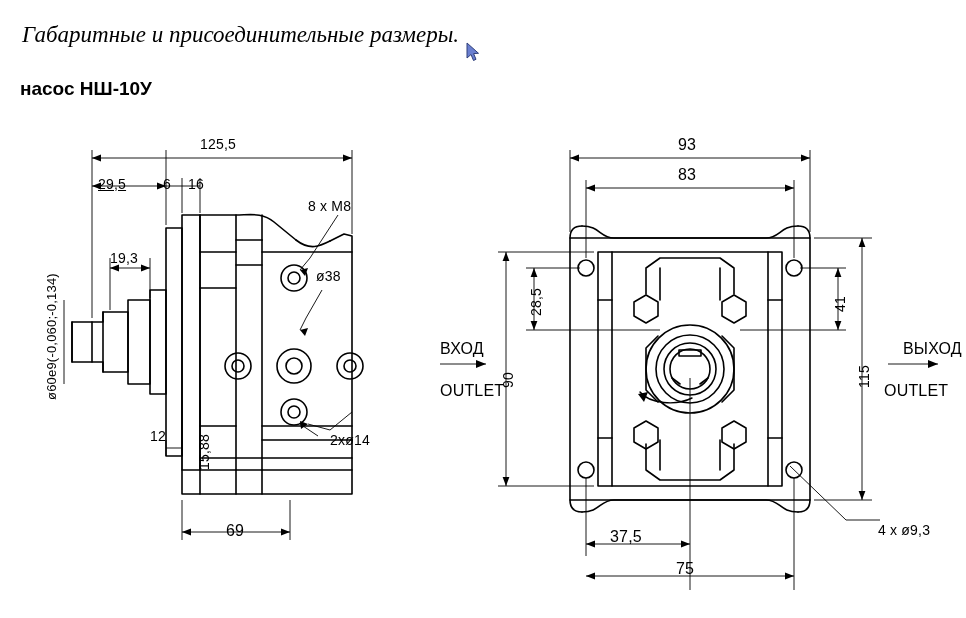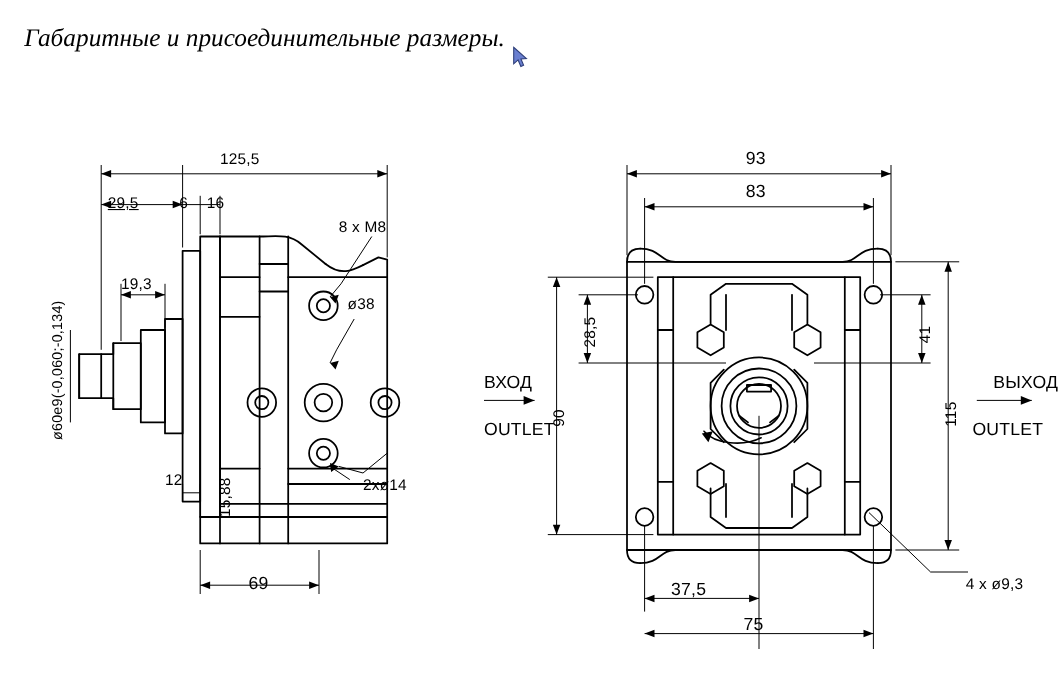--- a/index.html
+++ b/index.html
@@ -27,20 +27,21 @@
   .lbl.sm{font-size:13px;}
   .lbl.big{font-size:16px;}
   .rot90{transform:rotate(-90deg);transform-origin:left top;}
 </style>
 </head>
 <body>
 
 <div id="root">
 
   <div class="title">Габаритные и присоединительные размеры.</div>
+  <div class="subtitle">насос НШ-10У</div>
 
   <svg class="cursor" viewBox="0 0 14 20">
     <path d="M1 1 L1 16 L5 12.5 L7.5 18.5 L10 17.3 L7.6 11.6 L12.5 11.3 Z" fill="#6a7fd0" stroke="#30407a" stroke-width="1"></path>
   </svg>
 
   <svg class="draw" viewBox="0 0 966 618">
     <g fill="none" stroke="#000" stroke-width="1.6" stroke-linejoin="round" stroke-linecap="round">
 
       <path d="M72 322 L103 322 L103 312 L128 312 L128 372 L103 372 L103 362 L72 362 Z"></path>
       <path d="M72 322 L72 362"></path>

